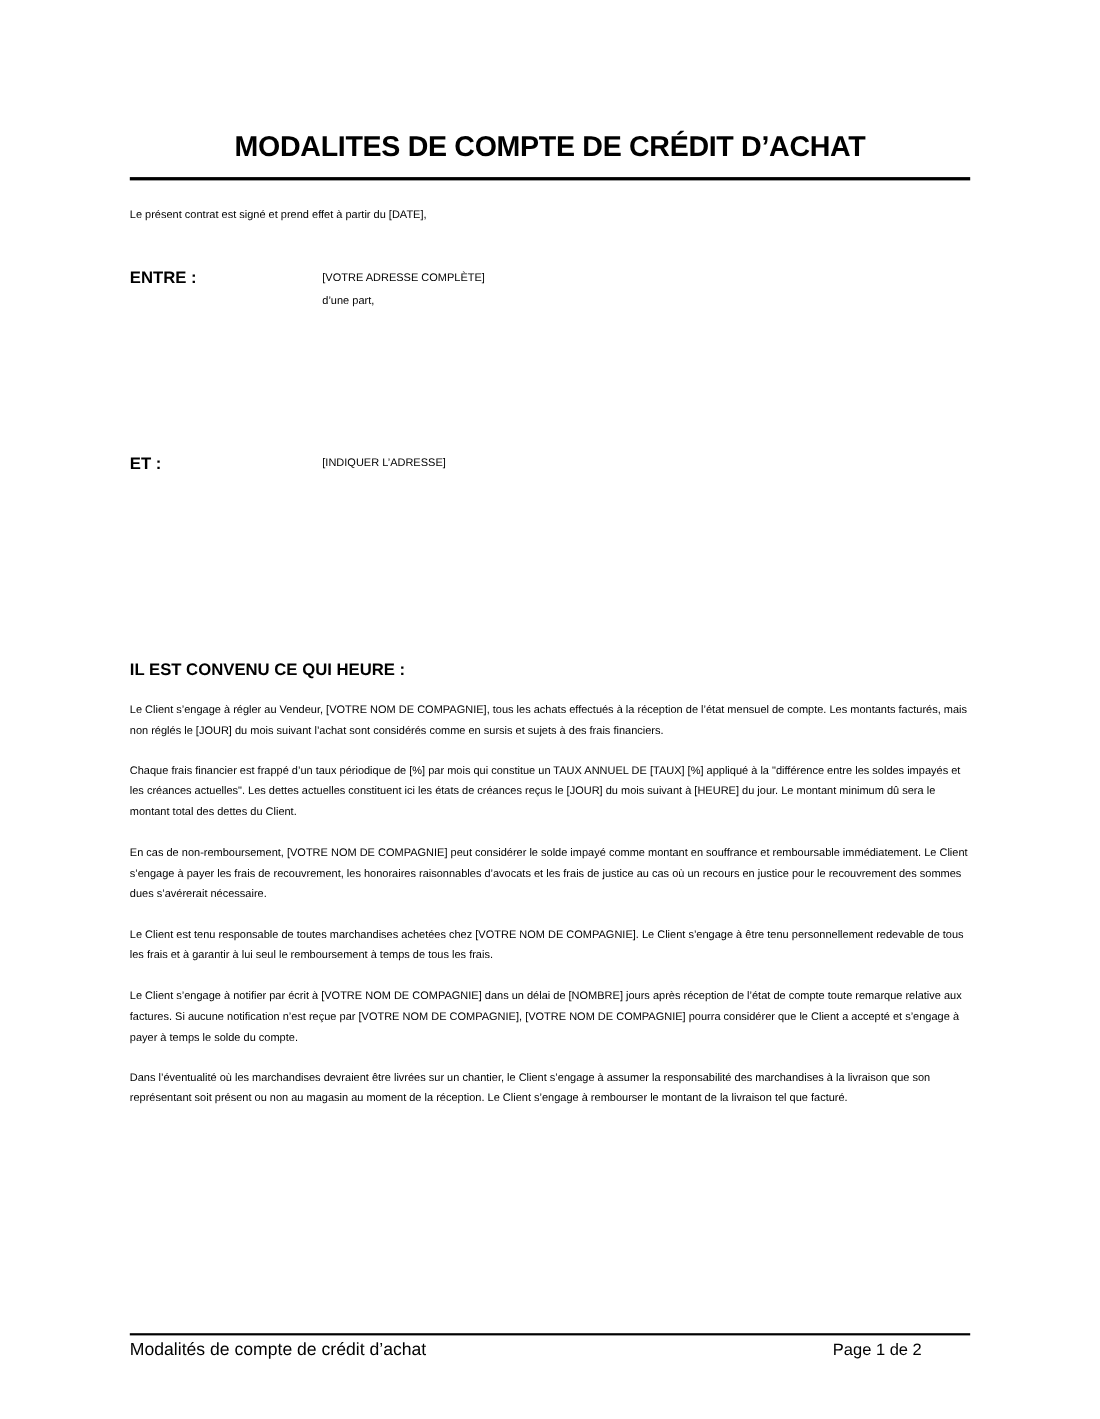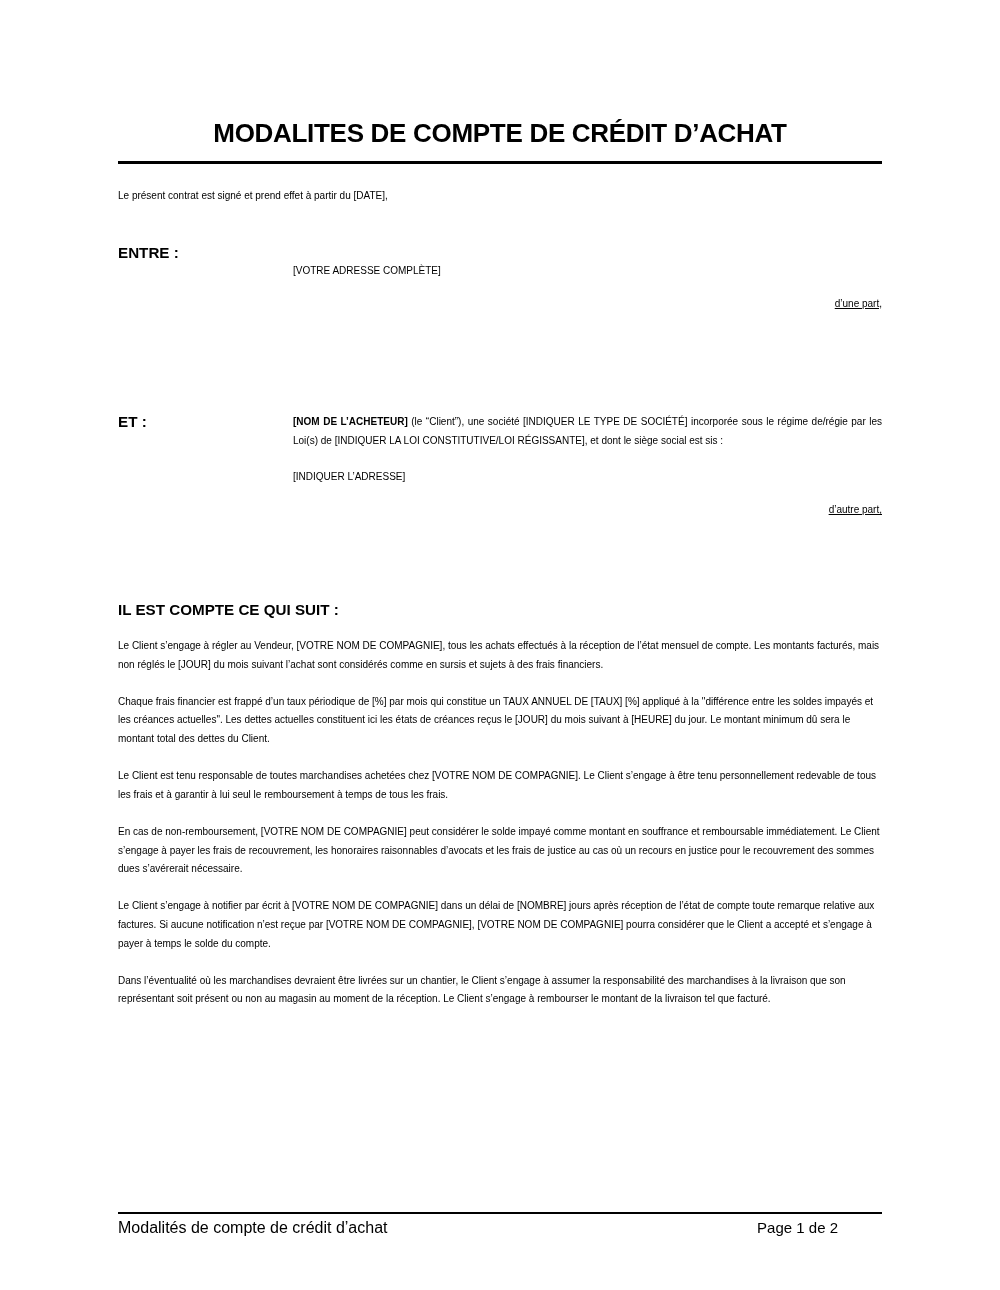--- a/index.html
+++ b/index.html
@@ -8,22 +8,22 @@
     .page { position: absolute; left: 118px; top: 4px; width: 764px; height: 1290px; }
     .title { position: absolute; top: 114px; left: 0; width: 764px; text-align: center;
              font-weight: bold; font-size: 26px; letter-spacing: -0.3px; margin: 0; }
     .title-rule { position: absolute; top: 157px; left: 0; width: 764px; height: 3px; background: #000; }
     .p { font-size: 10px; line-height: 18.6px; margin: 0; }
     .intro { position: absolute; top: 183px; left: 0; width: 764px; }
     .party { position: absolute; left: 0; width: 764px; }
     .party-label { position: absolute; left: 0; top: 0; font-weight: bold; font-size: 15.2px; line-height: 18.6px; }
     .party-body { position: absolute; left: 175px; top: 0; width: 589px; }
     .party-body .p { text-align: justify; }
-    .party-body .addr { margin-top: 18px; }
-    .party-body .part { text-align: right; margin-top: 14px; text-decoration: underline; }
+    .party-body .addr { }
+    .party-body .part { margin-top: 2px; }
     .party-entre { top: 240px; }
     .party-et { top: 409px; }
     .section-heading { position: absolute; top: 597px; left: 0; font-weight: bold; font-size: 15.2px; line-height: 18.6px; }
     .clauses { position: absolute; top: 633px; left: 0; width: 764px; }
     .clauses .p { margin-bottom: 18.6px; }
     .footer-rule { position: absolute; top: 1208px; left: 0; width: 764px; height: 2px; background: #000; }
     .footer-left { position: absolute; top: 1215px; left: 0; font-size: 16px; }
     .footer-right { position: absolute; top: 1215px; right: 44px; font-size: 15px; }
     b { font-weight: bold; }
   </style>
@@ -40,33 +40,31 @@
     <div class="party-label">ENTRE :</div>
     <div class="party-body">
       <p class="p addr">[VOTRE ADRESSE COMPLÈTE]</p>
       <p class="p part">d’une part,</p>
     </div>
   </div>
 
   <div class="party party-et">
     <div class="party-label">ET :</div>
     <div class="party-body">
-      <p class="p"><b>[NOM DE L’ACHETEUR]</b><span> (le “Client”), une société [INDIQUER LE TYPE DE SOCIÉTÉ] incorporée sous le régime de/régie par les Loi(s) de [INDIQUER LA LOI CONSTITUTIVE/LOI RÉGISSANTE], et dont le siège social est sis :</span></p>
       <p class="p addr">[INDIQUER L’ADRESSE]</p>
-      <p class="p part">d’autre part,</p>
     </div>
   </div>
 
-  <div class="section-heading">IL EST COMPTE CE QUI SUIT :</div>
+  <div class="section-heading">IL EST CONVENU CE QUI HEURE :</div>
 
   <div class="clauses">
     <p class="p">Le Client s’engage à régler au Vendeur, [VOTRE NOM DE COMPAGNIE], tous les achats effectués à la réception de l’état mensuel de compte. Les montants facturés, mais non réglés le [JOUR] du mois suivant l’achat sont considérés comme en sursis et sujets à des frais financiers.</p>
     <p class="p">Chaque frais financier est frappé d’un taux périodique de [%] par mois qui constitue un TAUX ANNUEL DE [TAUX] [%] appliqué à la "différence entre les soldes impayés et les créances actuelles". Les dettes actuelles constituent ici les états de créances reçus le [JOUR] du mois suivant à [HEURE] du jour. Le montant minimum dû sera le montant total des dettes du Client.</p>
+    <p class="p">En cas de non-remboursement, [VOTRE NOM DE COMPAGNIE] peut considérer le solde impayé comme montant en souffrance et remboursable immédiatement. Le Client s’engage à payer les frais de recouvrement, les honoraires raisonnables d’avocats et les frais de justice au cas où un recours en justice pour le recouvrement des sommes dues s’avérerait nécessaire.</p>
     <p class="p">Le Client est tenu responsable de toutes marchandises achetées chez [VOTRE NOM DE COMPAGNIE]. Le Client s’engage à être tenu personnellement redevable de tous les frais et à garantir à lui seul le remboursement à temps de tous les frais.</p>
-    <p class="p">En cas de non-remboursement, [VOTRE NOM DE COMPAGNIE] peut considérer le solde impayé comme montant en souffrance et remboursable immédiatement. Le Client s’engage à payer les frais de recouvrement, les honoraires raisonnables d’avocats et les frais de justice au cas où un recours en justice pour le recouvrement des sommes dues s’avérerait nécessaire.</p>
     <p class="p">Le Client s’engage à notifier par écrit à [VOTRE NOM DE COMPAGNIE] dans un délai de [NOMBRE] jours après réception de l’état de compte toute remarque relative aux factures. Si aucune notification n’est reçue par [VOTRE NOM DE COMPAGNIE], [VOTRE NOM DE COMPAGNIE] pourra considérer que le Client a accepté et s’engage à payer à temps le solde du compte.</p>
     <p class="p">Dans l’éventualité où les marchandises devraient être livrées sur un chantier, le Client s’engage à assumer la responsabilité des marchandises à la livraison que son représentant soit présent ou non au magasin au moment de la réception. Le Client s’engage à rembourser le montant de la livraison tel que facturé.</p>
   </div>
 
   <div class="footer-rule"></div>
   <div class="footer-left">Modalités de compte de crédit d’achat</div>
   <div class="footer-right">Page 1 de 2</div>
 </div>
 
 </body></html>

